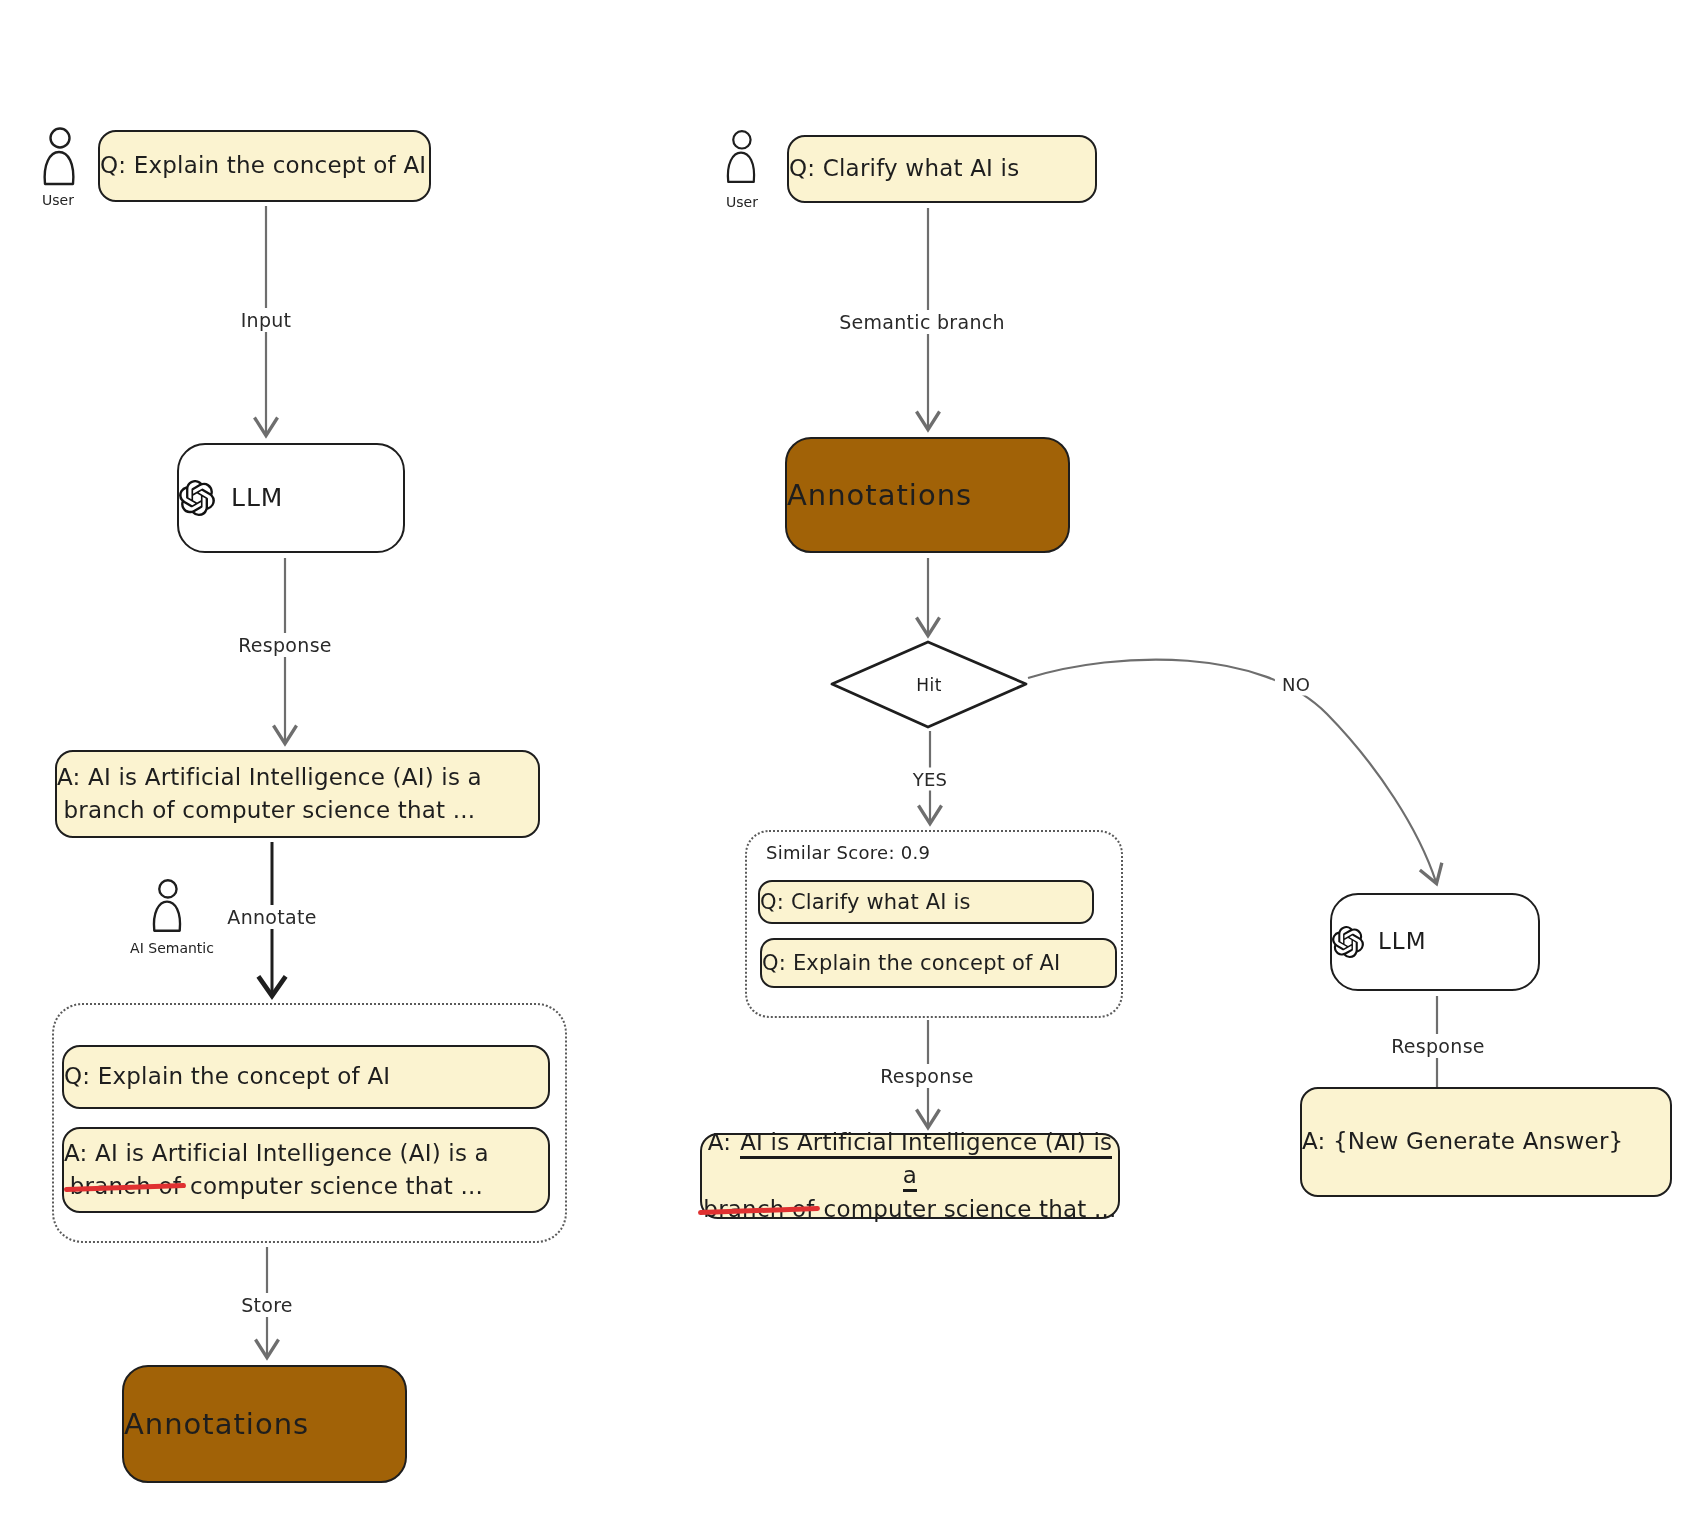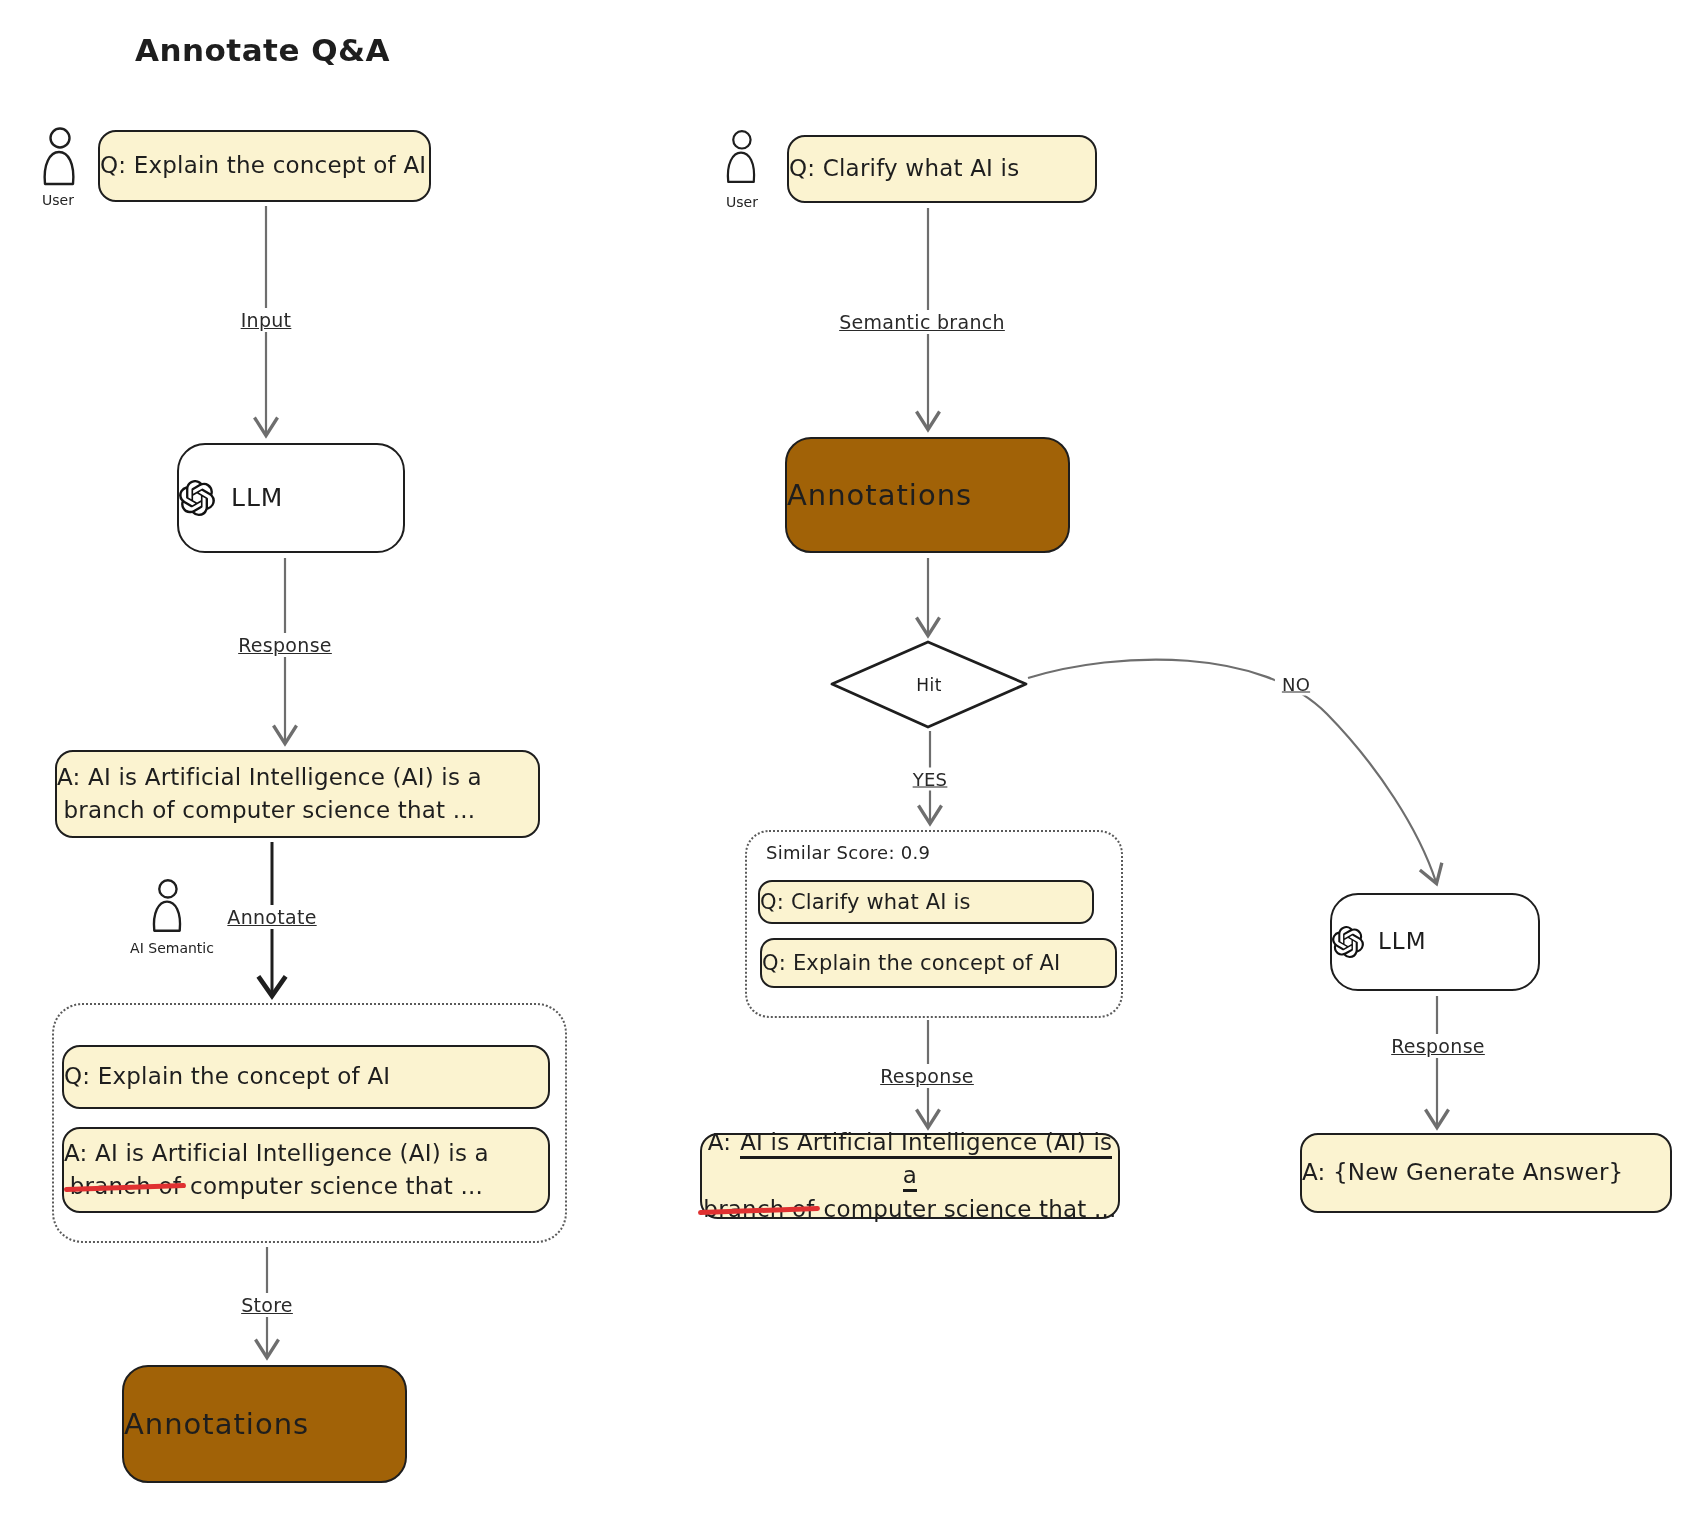--- a/index.html
+++ b/index.html
@@ -18,21 +18,21 @@
   }
   .box.green{background:#a16207;border-radius:26px;font-size:29px;letter-spacing:1px;}
   .box.white{background:#ffffff;border-radius:28px;}
   .box.small{font-size:21px;border-radius:14px;border-width:2.4px;}
   .dashed{
     position:absolute;box-sizing:border-box;border:2.2px dotted #5a5a5a;
     border-radius:30px;background:transparent;
   }
   .lbl{
     position:absolute;transform:translate(-50%,-50%);background:#ffffff;
-    padding:1px 7px;font-size:19px;color:#2a2a2a;white-space:nowrap;letter-spacing:.3px;text-decoration:underline;
+    padding:1px 7px;font-size:19px;color:#2a2a2a;white-space:nowrap;letter-spacing:.3px;
   }
   .lbl.tiny{font-size:18px;}
   .person{position:absolute;}
   .person-name{
     position:absolute;font-size:14px;color:#232323;text-align:center;white-space:nowrap;
     transform:translateX(-50%);
   }
   .llm-row{display:flex;align-items:center;gap:16px;font-size:25px;letter-spacing:1px;}
   .note{position:absolute;font-size:18px;color:#242424;letter-spacing:.3px;}
   .strike{position:relative;display:inline-block;margin-right:9px;}
@@ -64,21 +64,20 @@
     <path class="arrow" d="M267,1247 L267,1356" marker-end="url(#ah-gray)"></path>
     <path class="arrow" d="M928,208 L928,428" marker-end="url(#ah-gray)"></path>
     <path class="arrow" d="M928,558 L928,634" marker-end="url(#ah-gray)"></path>
     <path class="arrow" d="M930,731 L930,822" marker-end="url(#ah-gray)"></path>
     <path class="arrow" d="M928,1020 L928,1126" marker-end="url(#ah-gray)"></path>
     <path class="arrow" d="M1437,996 L1437,1126" marker-end="url(#ah-gray)"></path>
     <path class="arrow" d="M1028,678 C1120,650 1262,648 1327,714 C1378,766 1419,830 1436,882" marker-end="url(#ah-gray)"></path>
     <polygon points="832,684 928,642 1026,684 928,727" fill="#ffffff" stroke="#1e1e1e" stroke-width="2.8" stroke-linejoin="round"></polygon>
   </svg>
 
-  <div class="title" style="left:120px;top:32px;width:285px;">Annotate Q&amp;A</div>
 
   <div class="person" style="left:36px;top:126px;">
     <svg width="46" height="66" viewBox="0 0 46 66" fill="none" stroke="#1e1e1e" stroke-width="2.4" stroke-linejoin="round">
       <circle cx="24" cy="12" r="9.5"></circle>
       <path d="M9,58 C7,38 14,26 23,26 C32,26 39,37 37,58 Z"></path>
     </svg>
   </div>
   <div class="person-name" style="left:58px;top:192px;">User</div>
 
   <div class="box" style="left:98px;top:130px;width:333px;height:72px;">
@@ -190,17 +189,17 @@
     <div class="llm-row" style="gap:14px;font-size:23px;">
       <svg width="32" height="32" viewBox="0 0 24 24">
         <path fill="#111111" d="M22.2819 9.8211a5.9847 5.9847 0 0 0-.5157-4.9108 6.0462 6.0462 0 0 0-6.5098-2.9A6.0651 6.0651 0 0 0 4.9807 4.1818a5.9847 5.9847 0 0 0-3.9977 2.9 6.0462 6.0462 0 0 0 .7427 7.0966 5.98 5.98 0 0 0 .511 4.9107 6.051 6.051 0 0 0 6.5146 2.9001A5.9847 5.9847 0 0 0 13.2599 24a6.0557 6.0557 0 0 0 5.7718-4.2058 5.9894 5.9894 0 0 0 3.9977-2.9001 6.0557 6.0557 0 0 0-.7475-7.0729zm-9.022 12.6081a4.4755 4.4755 0 0 1-2.8764-1.0408l.1419-.0804 4.7783-2.7582a.7948.7948 0 0 0 .3927-.6813v-6.7369l2.02 1.1686a.071.071 0 0 1 .038.052v5.5826a4.504 4.504 0 0 1-4.4945 4.4944zm-9.6607-4.1254a4.4708 4.4708 0 0 1-.5346-3.0137l.142.0852 4.783 2.7582a.7712.7712 0 0 0 .7806 0l5.8428-3.3685v2.3324a.0804.0804 0 0 1-.0332.0615L9.74 19.9502a4.4992 4.4992 0 0 1-6.1408-1.6464zM2.3408 7.8956a4.485 4.485 0 0 1 2.3655-1.9728V11.6a.7664.7664 0 0 0 .3879.6765l5.8144 3.3543-2.0201 1.1685a.0757.0757 0 0 1-.071 0l-4.8303-2.7865A4.504 4.504 0 0 1 2.3408 7.8956zm16.5963 3.8558L13.1038 8.364 15.1192 7.2a.0757.0757 0 0 1 .071 0l4.8303 2.7913a4.4944 4.4944 0 0 1-.6765 8.1042v-5.6772a.79.79 0 0 0-.407-.667zm2.0107-3.0231l-.142-.0852-4.7735-2.7818a.7759.7759 0 0 0-.7854 0L9.409 9.2297V6.8974a.0662.0662 0 0 1 .0284-.0615l4.8303-2.7866a4.4992 4.4992 0 0 1 6.6802 4.66zM8.3065 12.863l-2.02-1.1638a.0804.0804 0 0 1-.038-.0567V6.0742a4.4992 4.4992 0 0 1 7.3757-3.4537l-.142.0805L8.704 5.459a.7948.7948 0 0 0-.3927.6813zm1.0976-2.3654l2.602-1.4998 2.6069 1.4998v2.9994l-2.5974 1.4997-2.6067-1.4997Z"></path>
       </svg>
       <span>LLM</span>
     </div>
   </div>
 
   <div class="lbl" style="left:1438px;top:1046px;">Response</div>
 
-  <div class="box" style="left:1300px;top:1133px;width:372px;height:80px;border-radius:18px;">
+  <div class="box" style="left:1300px;top:1087px;width:372px;height:110px;border-radius:18px;">
     <span>A: {New Generate Answer}</span>
   </div>
 
 </div>
 
 </body></html>

